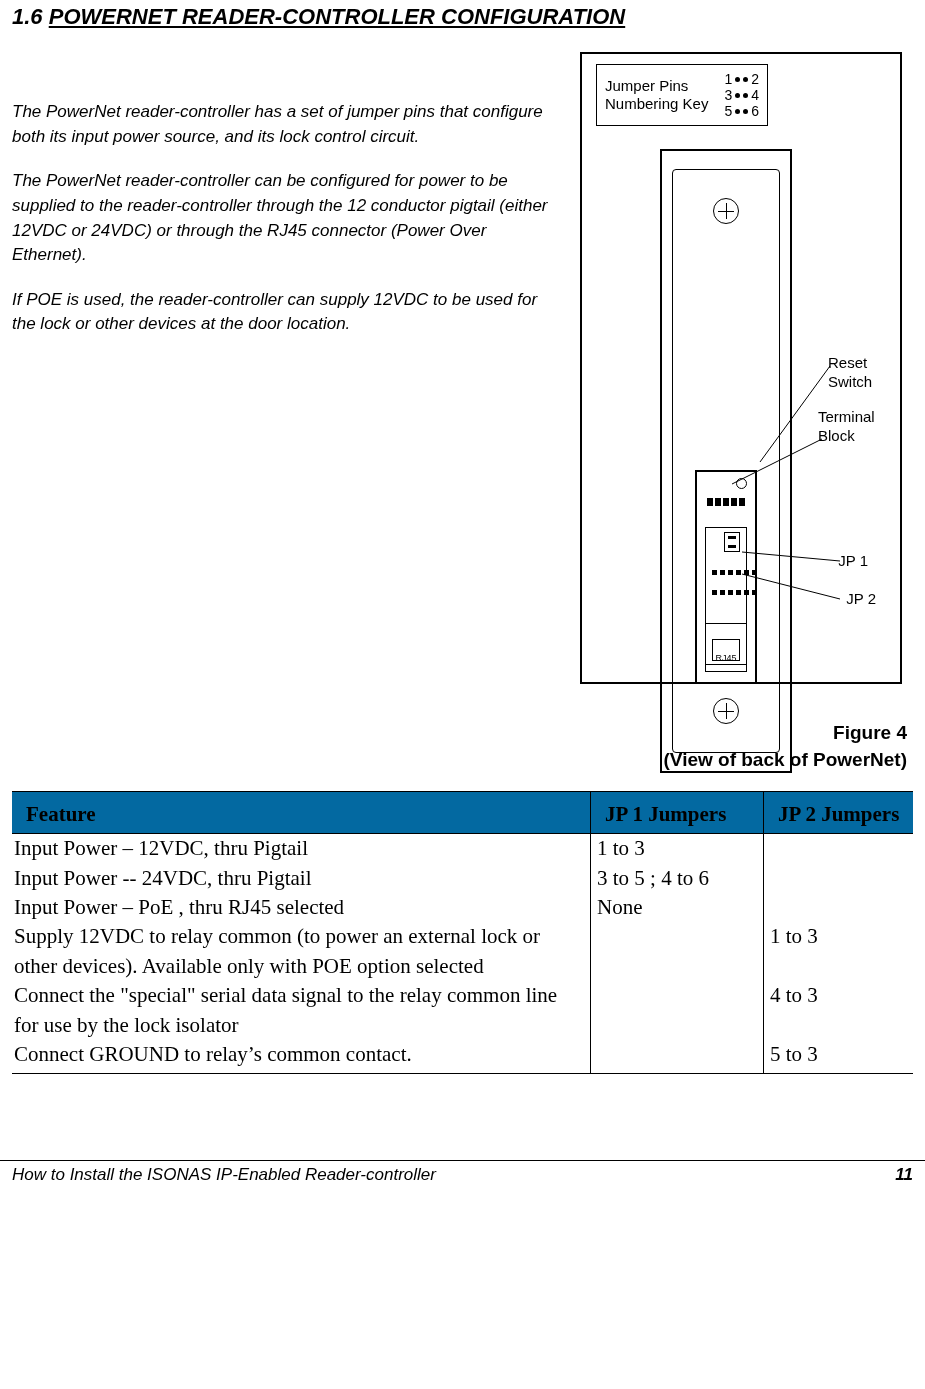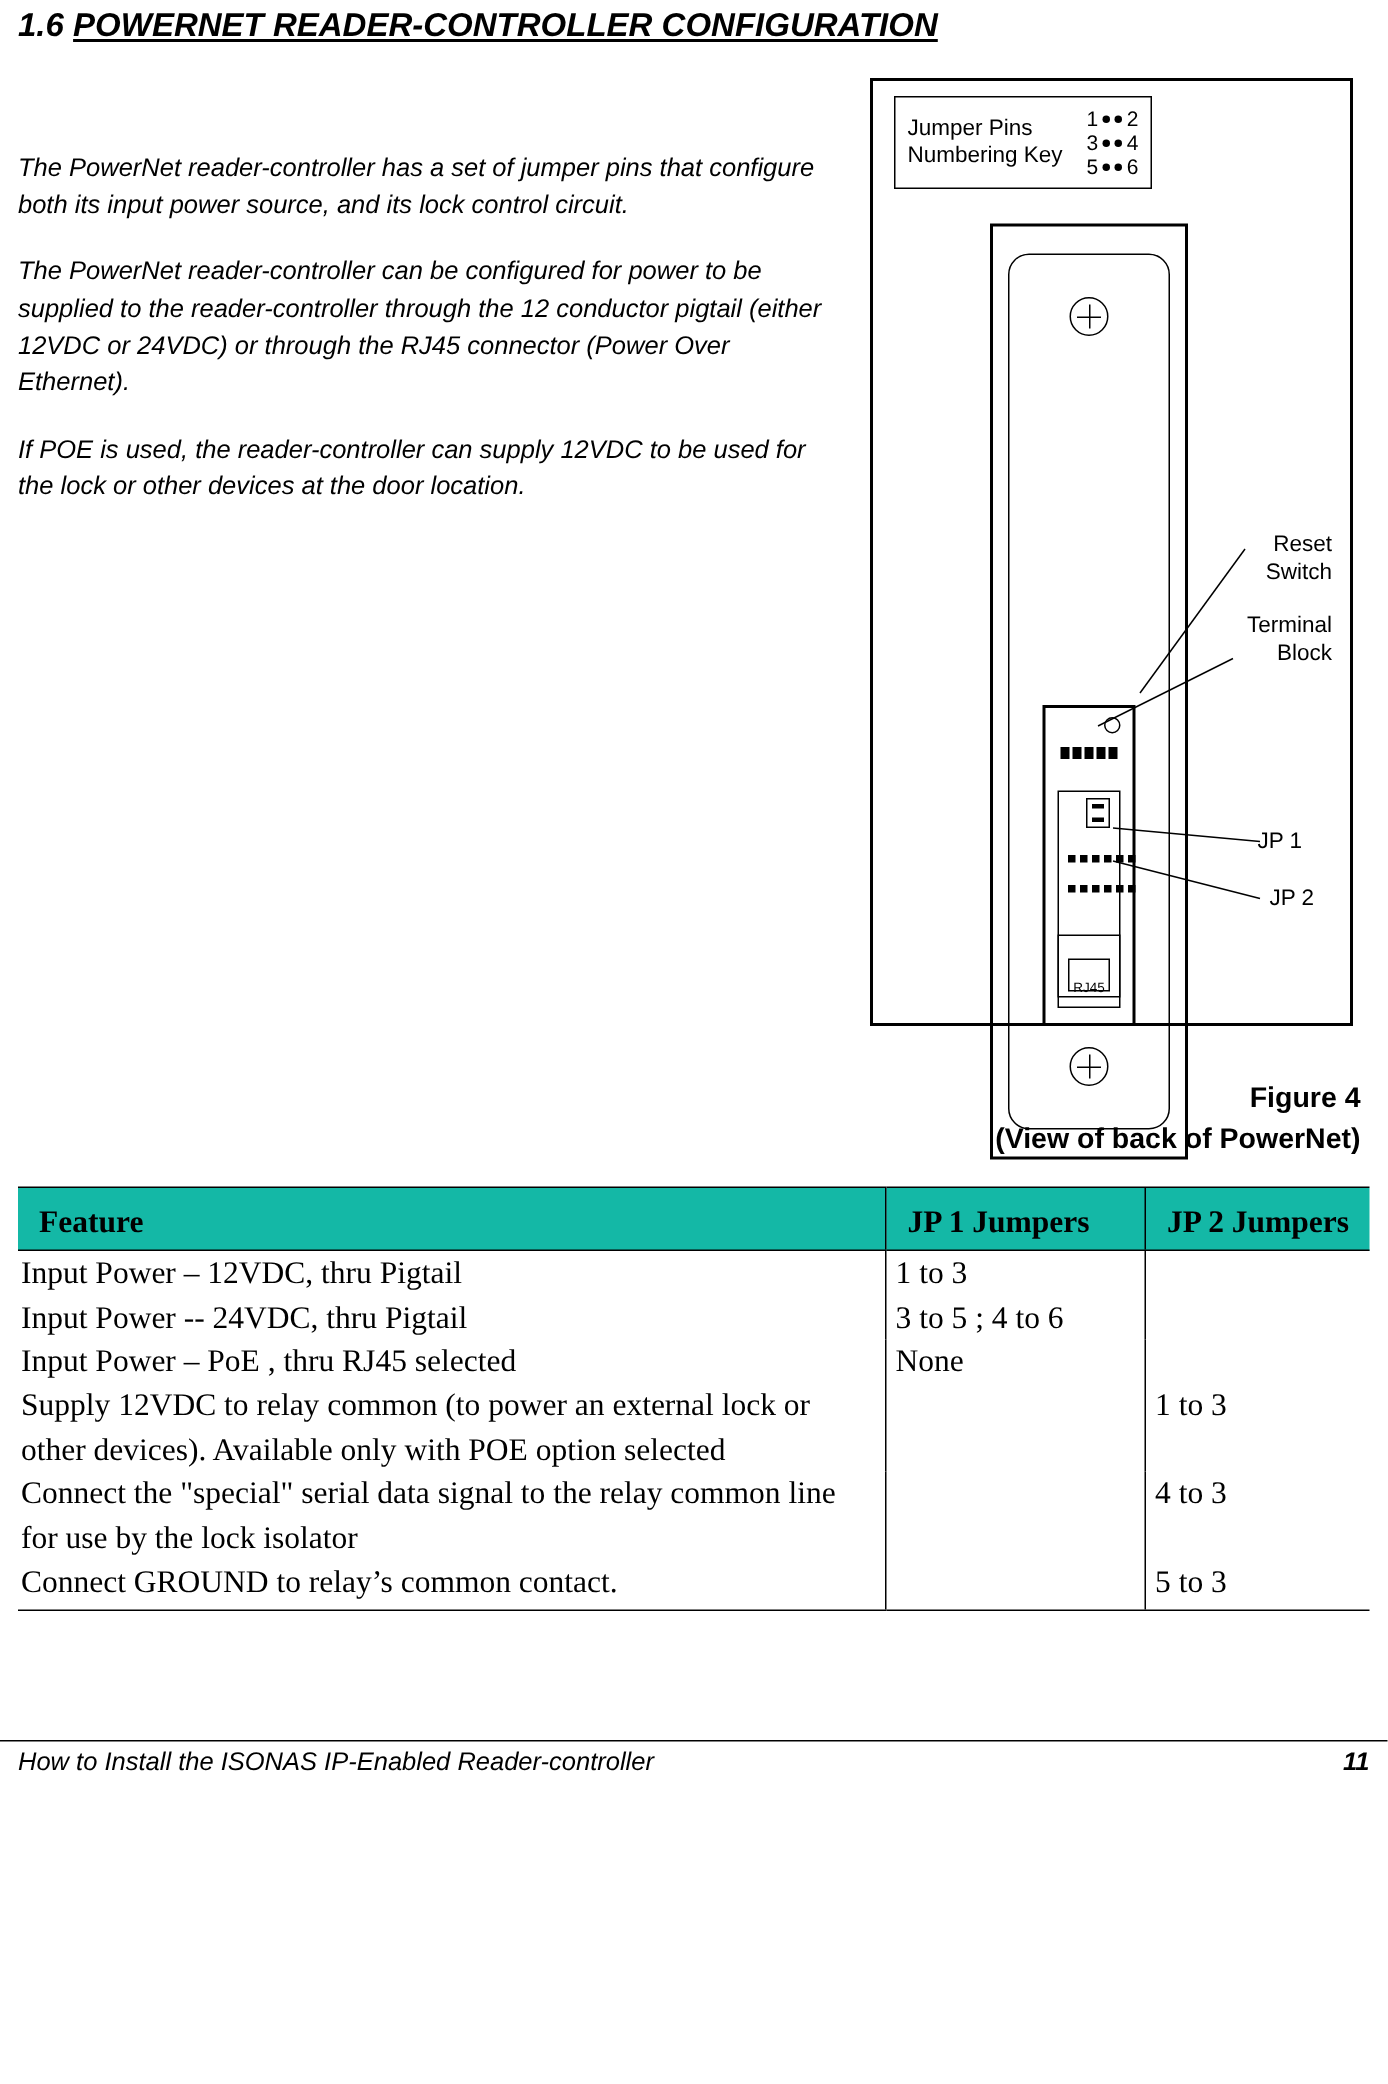--- a/index.html
+++ b/index.html
@@ -88,21 +88,21 @@
     border: 2px solid #000;
     border-radius: 0;
   }
   .device-inner {
     position: absolute;
     left: 10px;
     top: 18px;
     right: 10px;
     bottom: 18px;
     border: 1px solid #000;
-    border-radius: 14px;
+    border-radius: 4px;
   }
   .screw {
     width: 24px; height:24px; border:1px solid #000; border-radius:50%;
     position:absolute; left:50%; transform:translateX(-50%);
     background:#fff;
   }
   .screw.top { top: 28px; }
   .screw.bot { bottom: 28px; }
   .screw::before {
     content:""; position:absolute; left:4px; right:4px; top:50%; height:1px; background:#000;
@@ -146,42 +146,41 @@
     width:40px; height:40px; border:1px solid #000;
     display:flex; align-items:flex-end; justify-content:center;
     font-size:9px;
   }
   .rjbox .port { width:26px; height:20px; border:1px solid #000; margin-bottom:3px;}
   .rjbox .txt { position:absolute; bottom:1px; font-size:9px;}
   .label {
     position:absolute;
     font-size:15px;
     font-family: Arial, Helvetica, sans-serif;
-    text-align: right;
   }
   .label.reset { right:12px; top:300px; width:60px; line-height:1.25;}
   .label.tblock { right:12px; top:354px; width:70px; line-height:1.25;margin-left:20px;}
   .label.jp1 { right:32px; top:498px; }
   .label.jp2 { right:24px; top:536px; }
   .figure-cap {
     text-align: right;
     font-weight: bold;
     font-size: 19px;
     margin: 36px 6px 0 0;
     line-height:1.4;
   }
   table.jumper-table {
     width: 100%;
     border-collapse: collapse;
     margin-top: 18px;
     font-family: "Times New Roman", Times, serif;
     font-size: 21px;
   }
   table.jumper-table th {
-    background: #14b8a6;
+    background: #0369a1;
     border-top: 1px solid #000;
     border-bottom: 1px solid #000;
     text-align: left;
     font-weight: bold;
     padding: 10px 8px 6px 14px;
   }
   table.jumper-table td {
     border-left: 1px solid #000;
     padding: 0 8px 0 6px;
     vertical-align: top;

